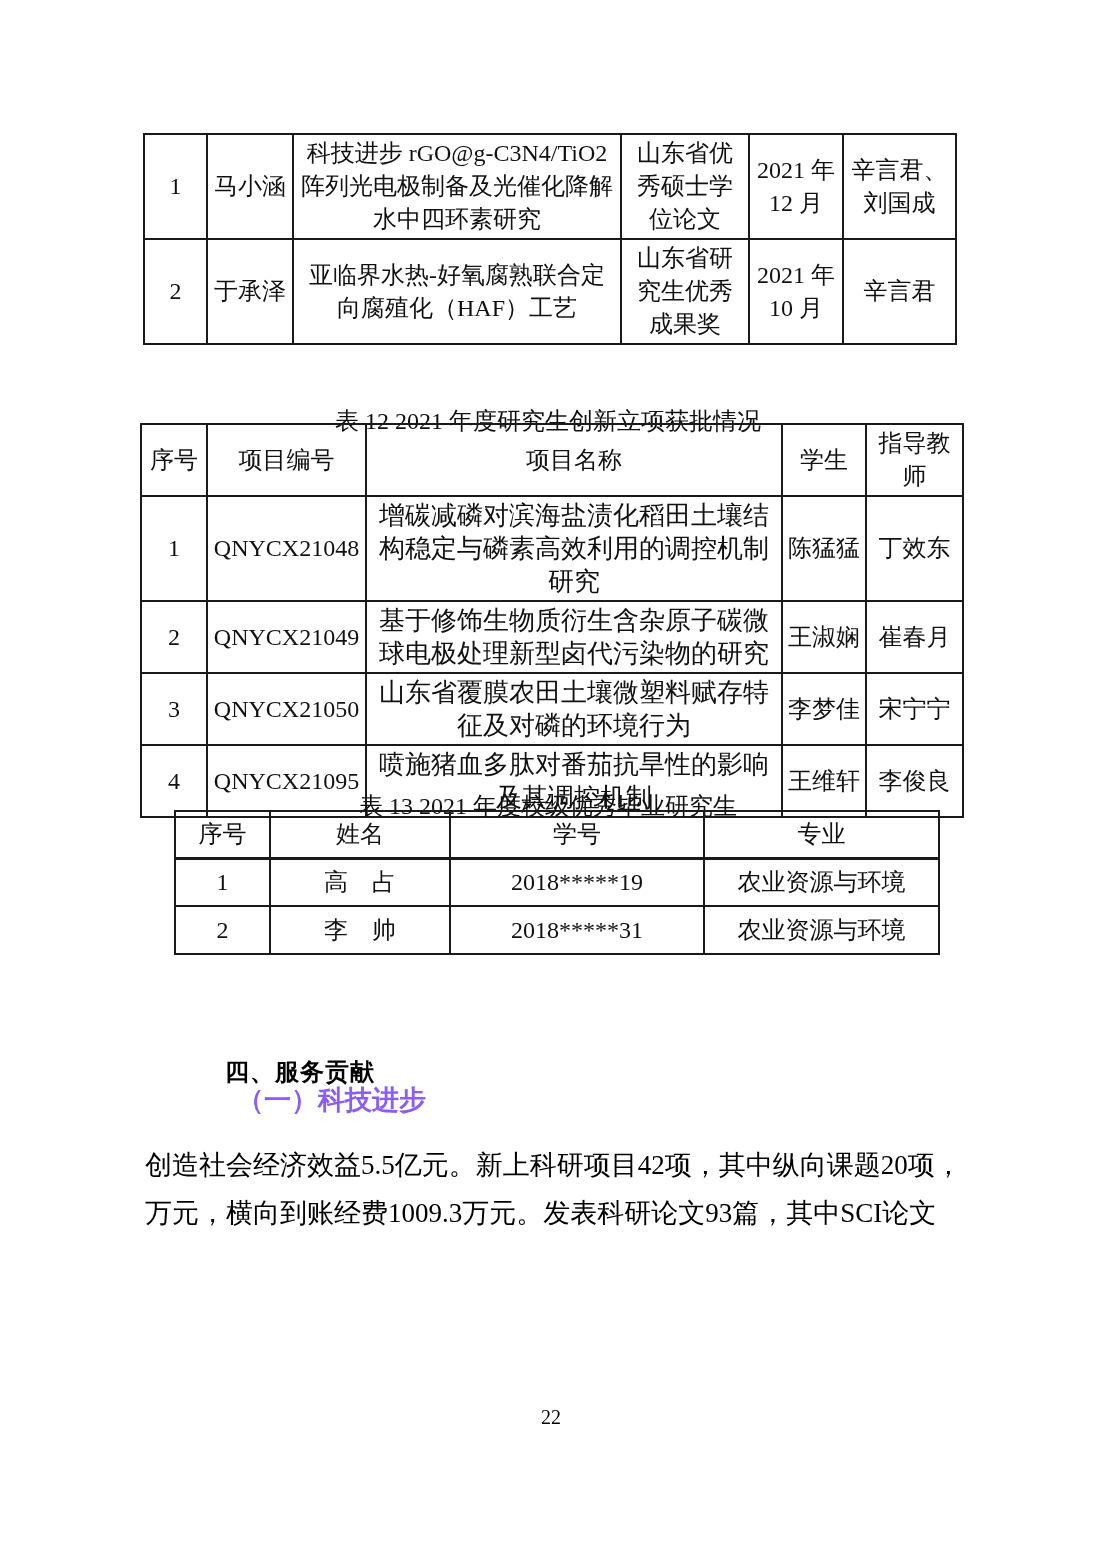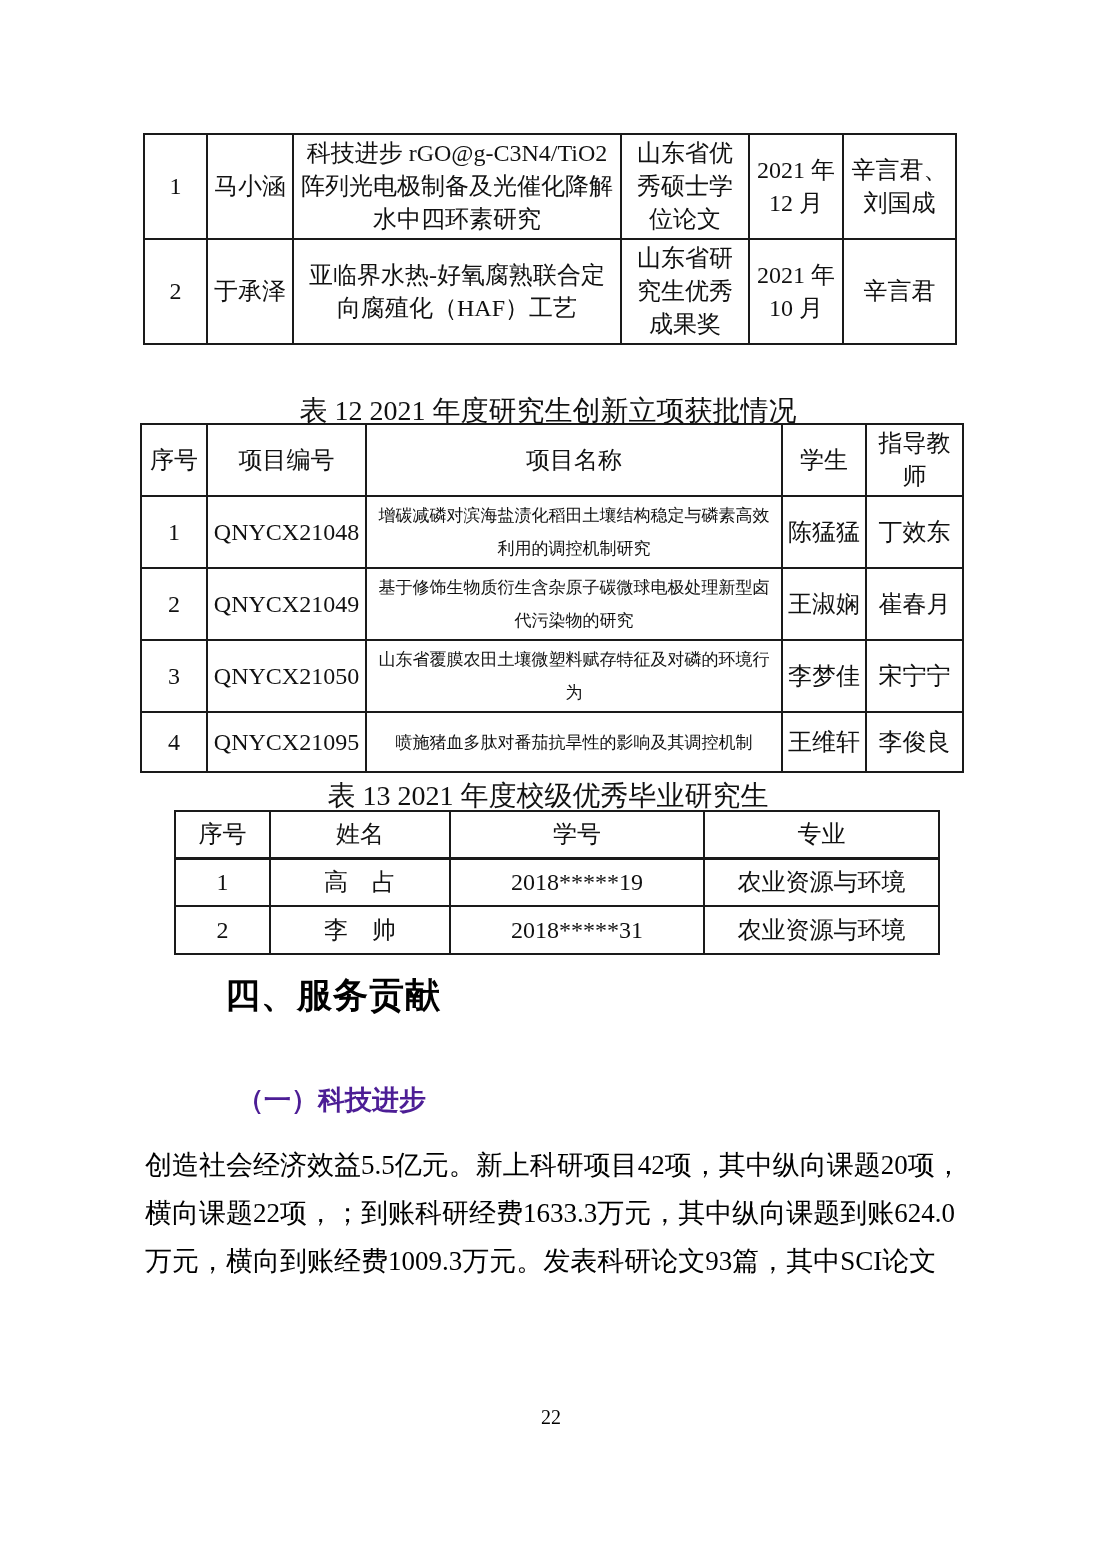--- a/index.html
+++ b/index.html
@@ -20,40 +20,40 @@
     padding:2px 4px;
     overflow:hidden;
     word-break:break-word;
   }
   .tblA{left:143px;top:133px;width:812px;}
   .tblA .r1{height:94px;}
   .tblA .r2{height:91px;}
   .tblB{left:140px;top:423px;width:822px;}
   .tblB .hr{height:39px;}
   .tblB .dr{height:60px;}
-  .tblB td.proj{font-size:17px;}
+  .tblB td.proj{font-size:26px;}
   .tblC{left:174px;top:810px;width:764px;}
   .tblC .hr{height:47px;}
   .tblC .hr th{border-bottom:3px solid #1a1a1a;}
   .tblC .dr{height:48px;}
   .caption{
     position:absolute;left:0;width:1096px;
-    text-align:center;font-size:28px;color:#111;
+    text-align:center;font-size:24px;color:#111;margin-top:13px;
   }
   .cap12{top:392px;}
   .cap13{top:777px;}
   .h-major{
-    position:absolute;left:225px;top:972px;
+    position:absolute;left:225px;top:1056px;
     font-family:"Liberation Sans","DejaVu Sans",sans-serif;
-    font-weight:700;font-size:35px;letter-spacing:1px;color:#000;
+    font-weight:700;font-size:24px;letter-spacing:1px;color:#000;
   }
   .h-minor{
     position:absolute;left:237px;top:1082px;
     font-family:Liberation Sans, sans-serif;
-    font-weight:700;font-size:27px;color:#4c1d95;
+    font-weight:700;font-size:27px;color:#8b5cf6;
   }
   .para{
     position:absolute;left:145px;top:1141px;width:830px;
     font-size:27px;line-height:48px;color:#000;
   }
   .para .ln{white-space:nowrap;}
   .para .ln.first{text-indent:55px;}
   .pageno{
     position:absolute;left:0;top:1406px;width:1102px;
     text-align:center;font-size:20px;color:#000;
@@ -169,19 +169,18 @@
       <td>农业资源与环境</td>
     </tr>
   </tbody>
     </table>
 
   <div class="h-major">四、服务贡献</div>
   <div class="h-minor">（一）科技进步</div>
 
   <div class="para">
     <div class="ln">创造社会经济效益5.5亿元。新上科研项目42项，其中纵向课题20项，</div>
-    <div class="ln">横向课题22项，；到账科研经费1633.3万元，其中纵向课题到账624.0</div>
     <div class="ln">万元，横向到账经费1009.3万元。发表科研论文93篇，其中SCI论文</div>
   </div>
 
   <div class="pageno">22</div>
 
 </div>
 
 </body></html>

